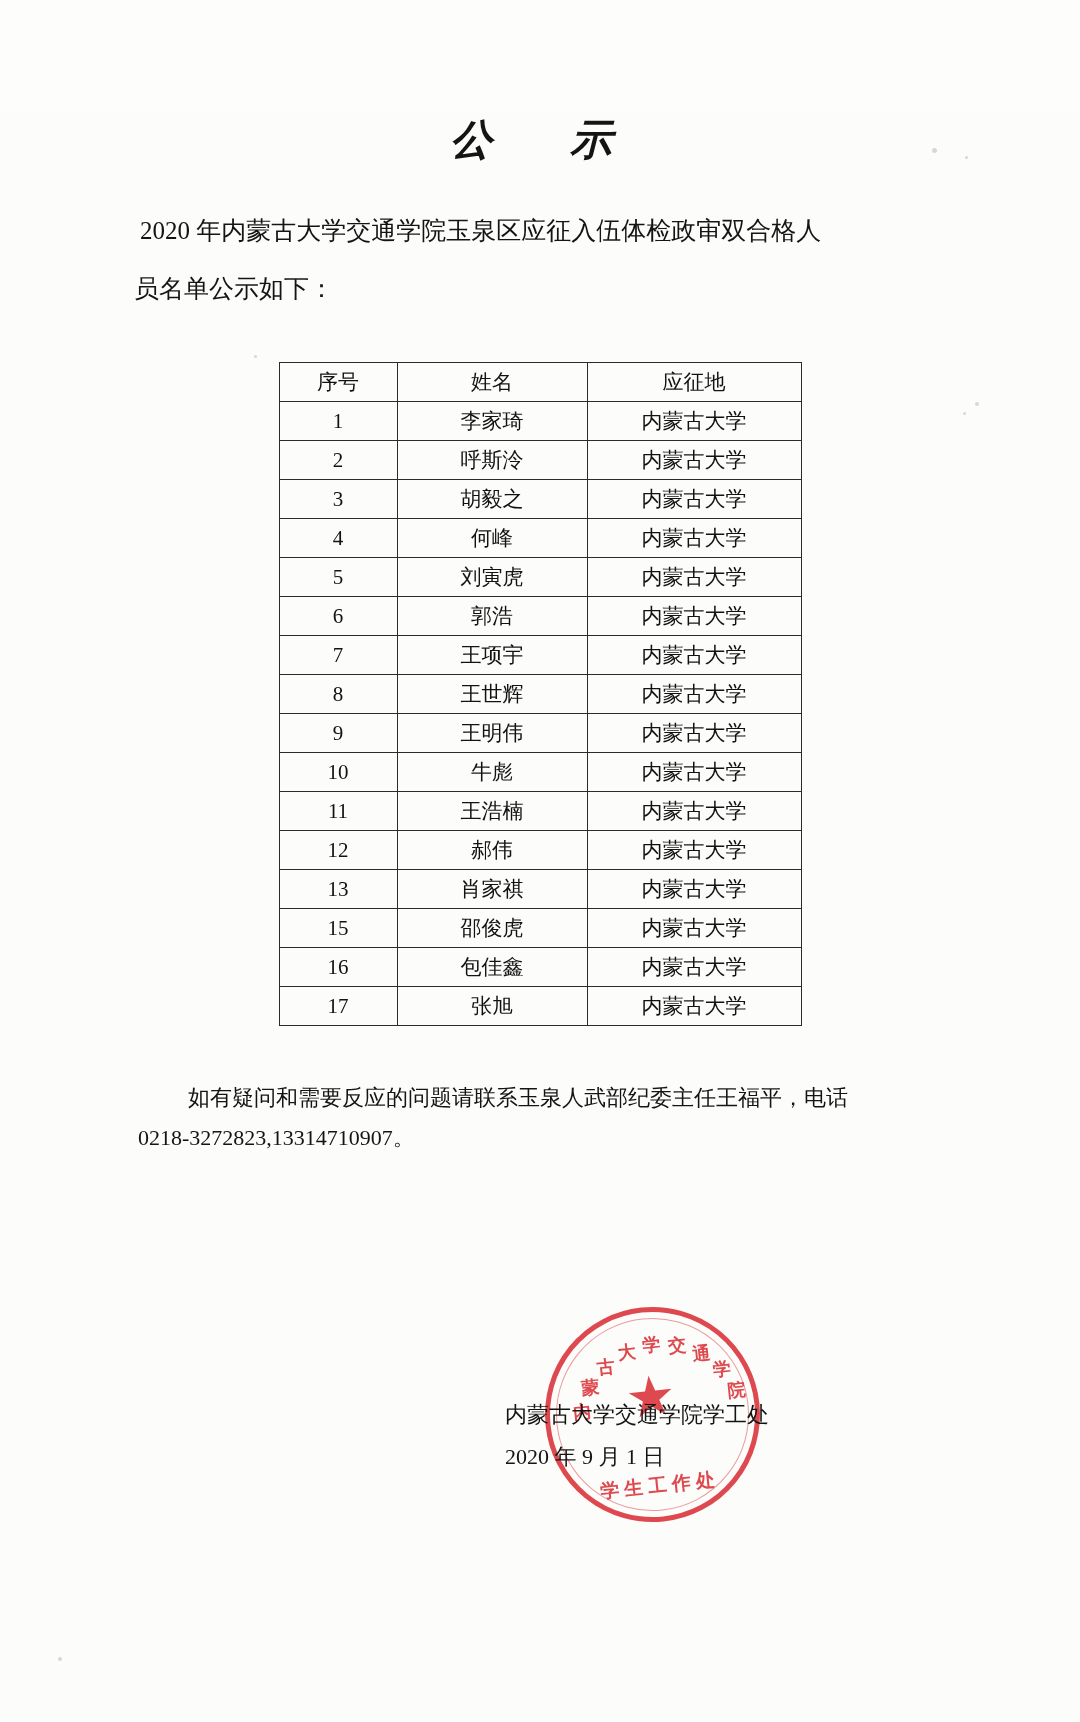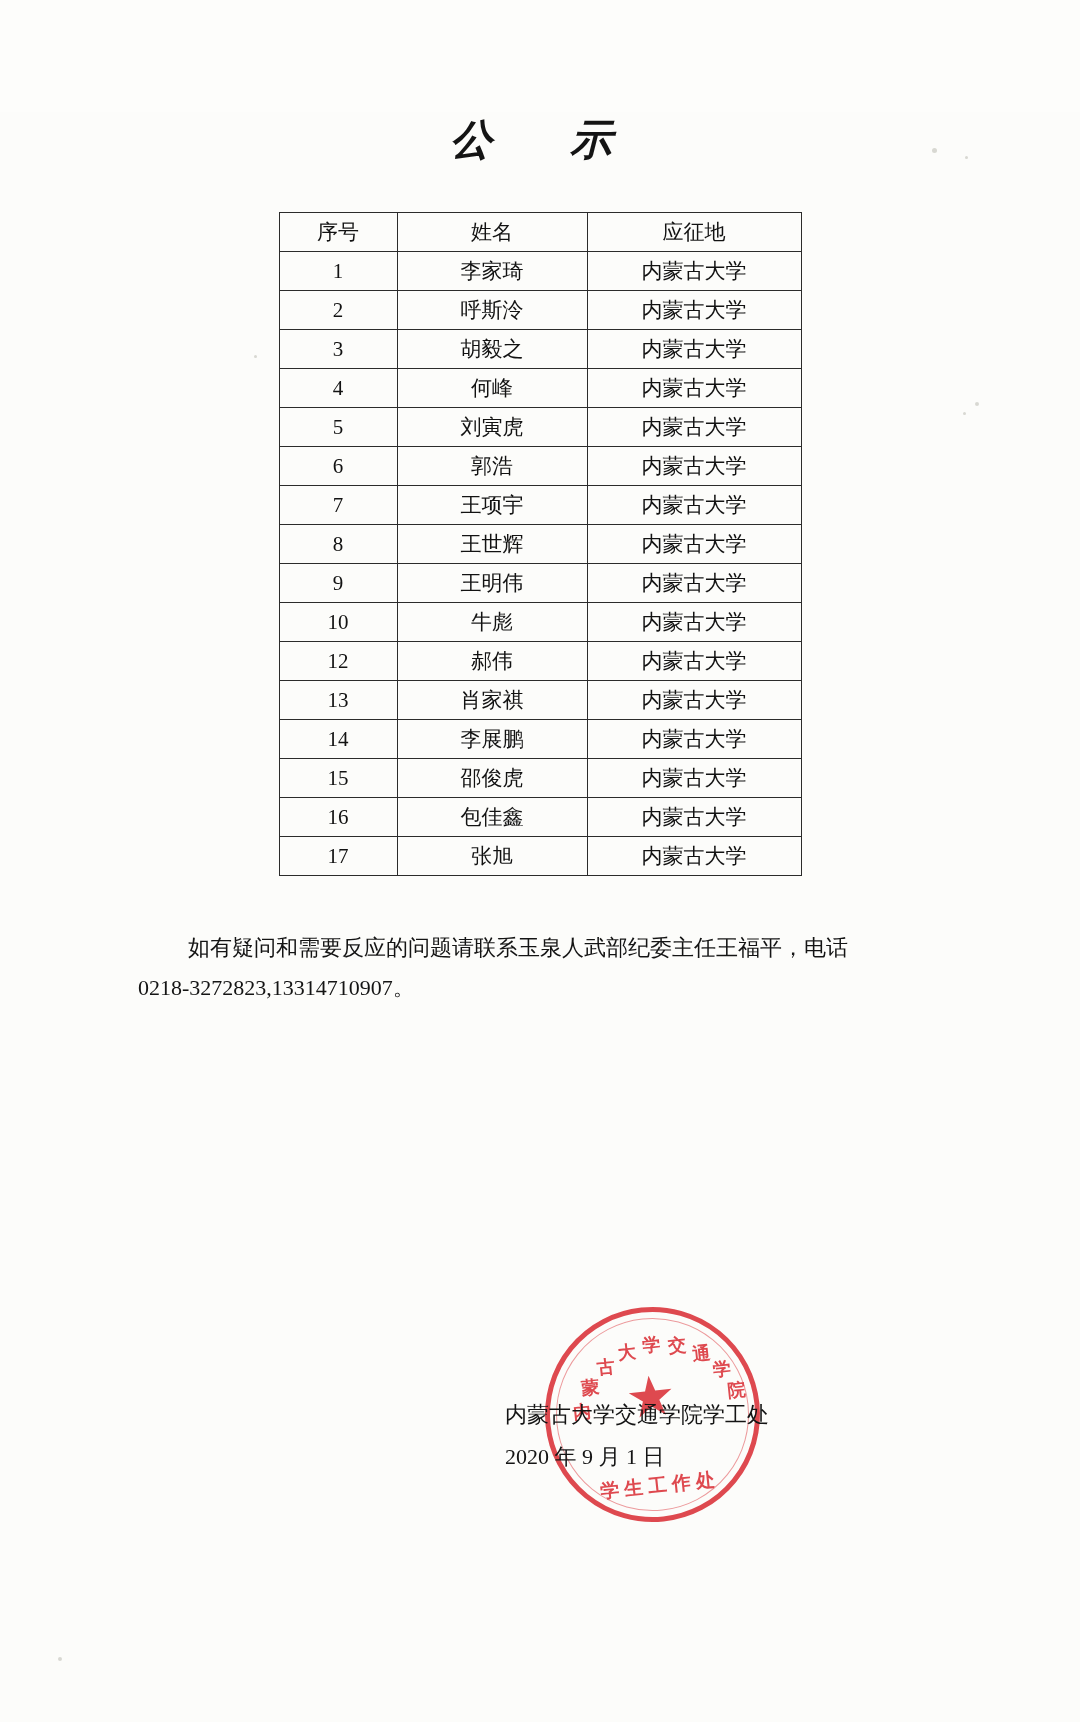--- a/index.html
+++ b/index.html
@@ -162,20 +162,24 @@
 
   <div class="speck" style="left:932px;top:36px;width:5px;height:5px;"></div>
   <div class="speck" style="left:965px;top:44px;width:3px;height:3px;"></div>
   <div class="speck" style="left:975px;top:290px;width:4px;height:4px;"></div>
   <div class="speck" style="left:963px;top:300px;width:3px;height:3px;"></div>
   <div class="speck" style="left:254px;top:243px;width:3px;height:3px;"></div>
   <div class="speck" style="left:58px;top:1545px;width:4px;height:4px;"></div>
 
   <div class="doc-title">公　示</div>
 
+  <div class="subtitle">
+    <span>2020 年内蒙古大学交通学院玉泉区应征入伍体检政审双合格人</span>
+    <span class="line2">员名单公示如下：</span>
+  </div>
 
   <table class="list">
     <colgroup>
         <col class="c1">
         <col class="c2">
         <col class="c3">
       </colgroup>
     <thead>
       <tr>
         <th>序号</th>
@@ -228,32 +232,32 @@
         <td>9</td>
         <td>王明伟</td>
         <td>内蒙古大学</td>
       </tr>
       <tr>
         <td>10</td>
         <td>牛彪</td>
         <td>内蒙古大学</td>
       </tr>
       <tr>
+        <td>11</td>
+        <td>王浩楠</td>
+        <td>内蒙古大学</td>
+      </tr>
+      <tr>
         <td>12</td>
         <td>郝伟</td>
         <td>内蒙古大学</td>
       </tr>
       <tr>
         <td>13</td>
         <td>肖家祺</td>
-        <td>内蒙古大学</td>
-      </tr>
-      <tr>
-        <td>14</td>
-        <td>李展鹏</td>
         <td>内蒙古大学</td>
       </tr>
       <tr>
         <td>15</td>
         <td>邵俊虎</td>
         <td>内蒙古大学</td>
       </tr>
       <tr>
         <td>16</td>
         <td>包佳鑫</td>

